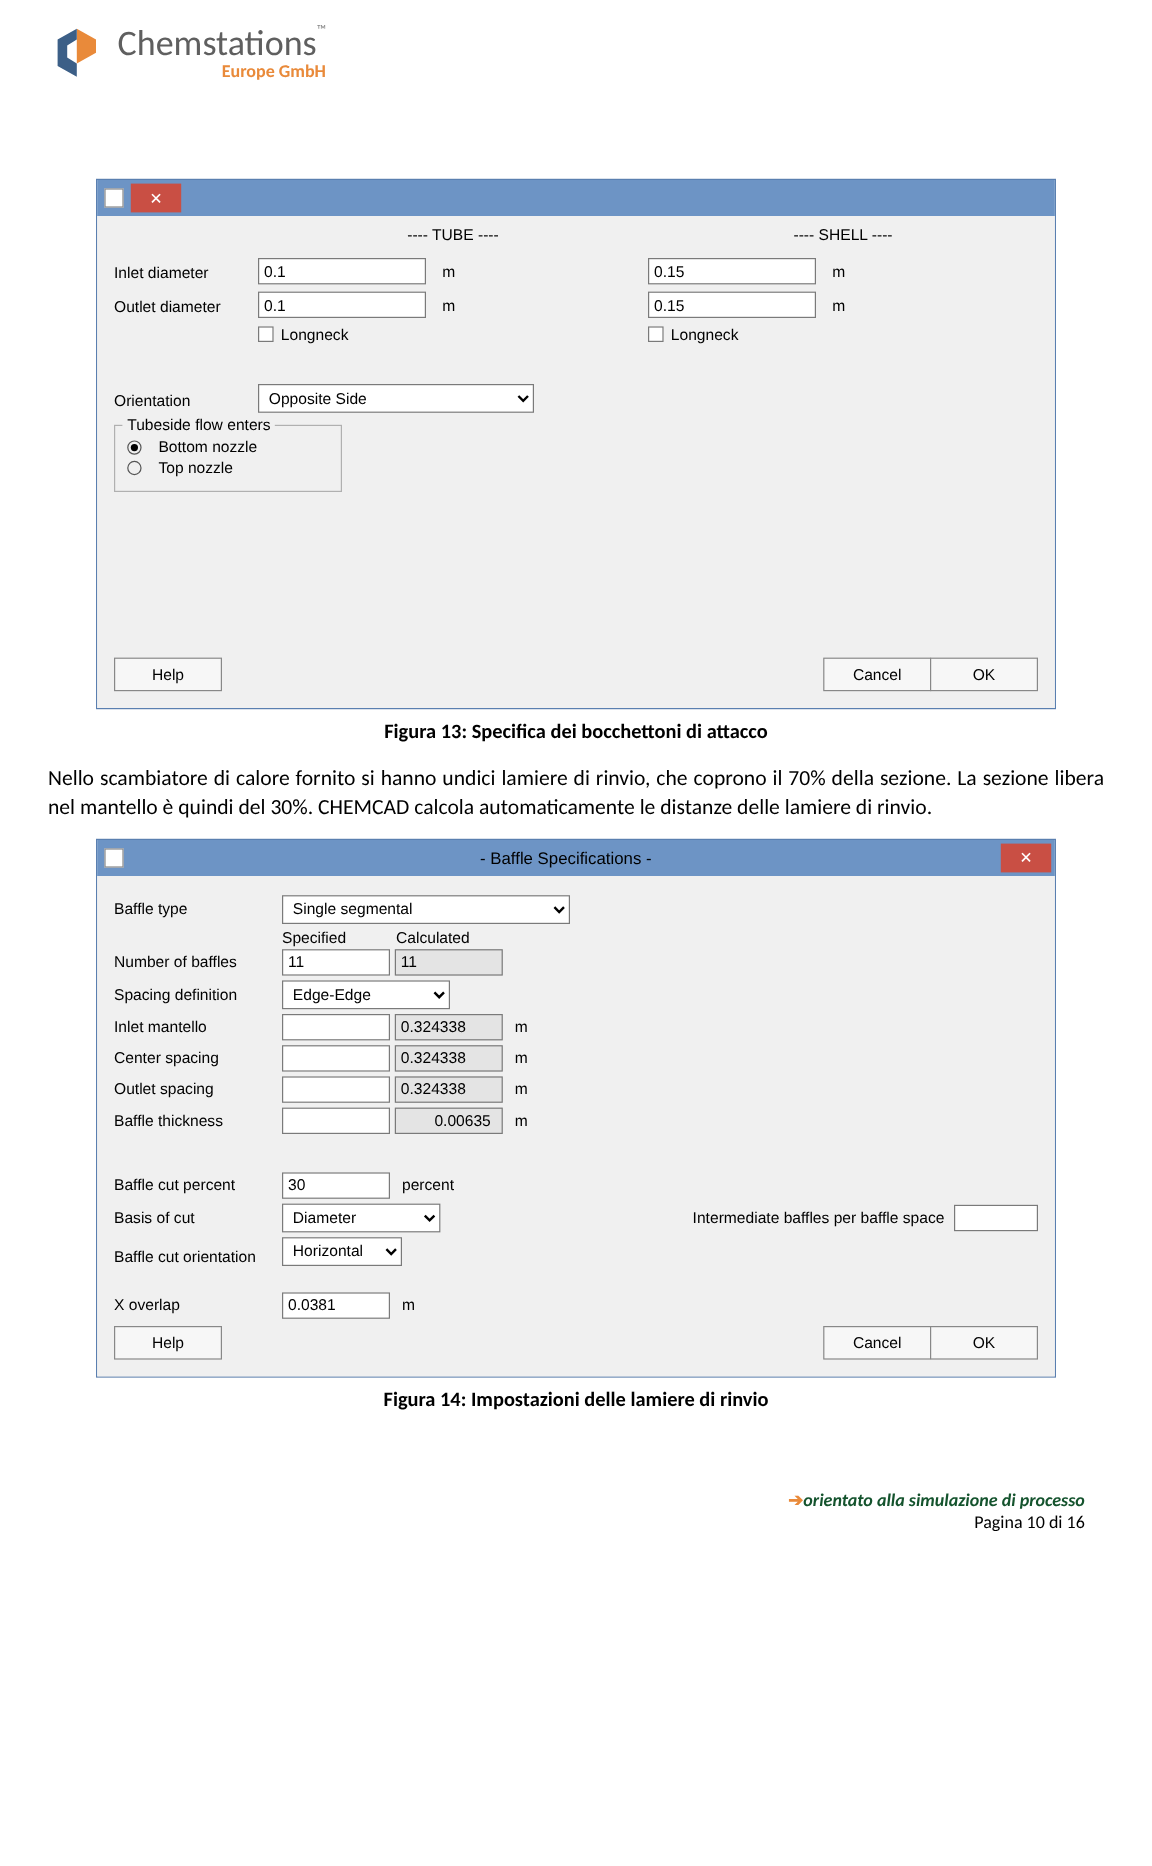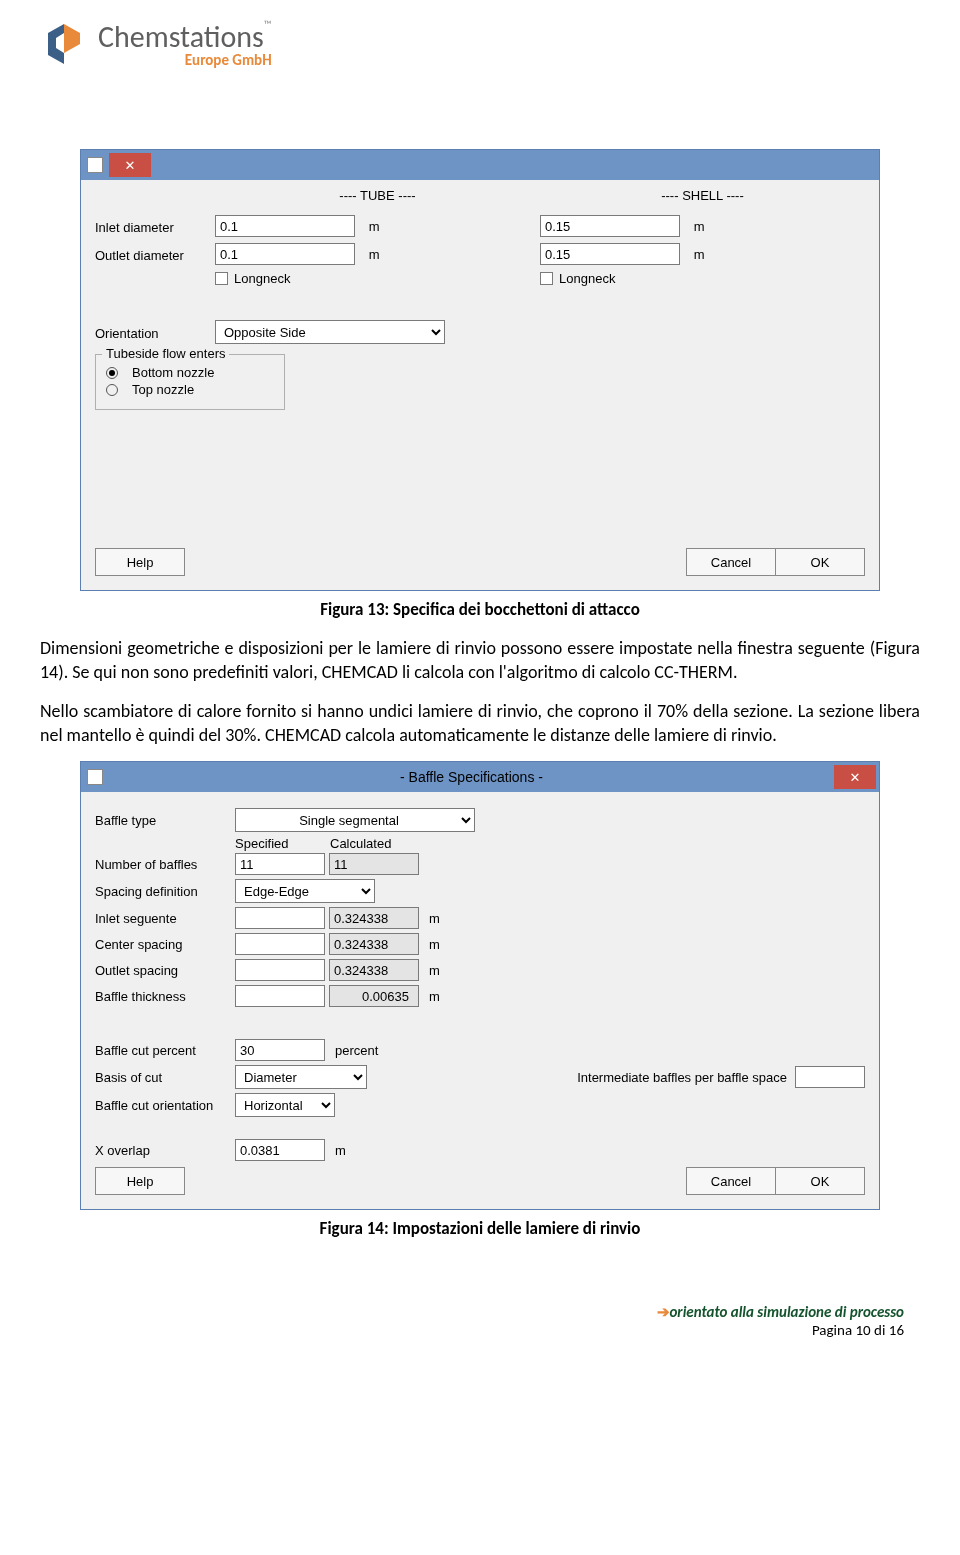--- a/index.html
+++ b/index.html
@@ -139,54 +139,53 @@
       <div class="btnrow">
         <div class="btn">Help</div>
         <div style="flex:1;"></div>
         <div class="btn" style="margin-right:-1px;">Cancel</div>
         <div class="btn">OK</div>
       </div>
     </div>
   </div>
 
   <div class="caption">Figura 13: Specifica dei bocchettoni di attacco</div>
-  <div class="body-text">Dimensioni geometriche e disposizioni per le lamiere di rinvio possono essere impostate nella finestra seguente (Figura 14). Se qui non sono predefiniti valori, CHEMCAD li calcola con l'algoritmo di calcolo CC-THERM.</div>
   <div class="body-text">Nello scambiatore di calore fornito si hanno undici lamiere di rinvio, che coprono il 70% della sezione. La sezione libera nel mantello è quindi del 30%. CHEMCAD calcola automaticamente le distanze delle lamiere di rinvio.</div>
 
   <div class="dialog" style="width:800px;">
     <div class="titlebar">
       <div class="appicon"></div>
       <div class="title-spacer">- Baffle Specifications -</div>
       <div class="closebtn">✕</div>
     </div>
     <div class="dlg-body">
       <div style="height:8px;"></div>
       <div style="display:flex; align-items:center; margin-bottom:4px;">
         <div style="flex:0 0 140px;">Baffle type</div>
-        <select style="width:240px;text-align:center;"><option>Single segmental</option></select>
+        <select style="width:240px;"><option>Single segmental</option></select>
       </div>
       <div style="display:flex; align-items:center; margin-bottom:2px;">
         <div style="flex:0 0 140px;"></div>
         <div style="width:95px;">Specified</div>
         <div style="width:95px;">Calculated</div>
       </div>
 
       <div style="display:flex; align-items:center; margin-bottom:4px;">
         <div style="flex:0 0 140px;">Number of baffles</div>
         <input type="text" style="width: 90px;" value="11">
         <input type="text" class="ro" style="width: 90px; margin-left: 4px;" value="11">
       </div>
 
       <div style="display:flex; align-items:center; margin-bottom:4px;">
         <div style="flex:0 0 140px;">Spacing definition</div>
         <select style="width:140px;"><option>Edge-Edge</option></select>
       </div>
 
       <div style="display:flex; align-items:center; margin-bottom:4px;">
-        <div style="flex:0 0 140px;">Inlet seguente</div>
+        <div style="flex:0 0 140px;">Inlet mantello</div>
         <input type="text" style="width: 90px;">
         <input type="text" class="ro" style="width: 90px; margin-left: 4px;" value="0.324338">
         <span class="unit">m</span>
       </div>
 
       <div style="display:flex; align-items:center; margin-bottom:4px;">
         <div style="flex:0 0 140px;">Center spacing</div>
         <input type="text" style="width: 90px;">
         <input type="text" class="ro" style="width: 90px; margin-left: 4px;" value="0.324338">
         <span class="unit">m</span>
@@ -214,21 +213,21 @@
       </div>
 
       <div style="display:flex; align-items:center; margin-bottom:4px;">
         <div style="flex:0 0 140px;">Basis of cut</div>
         <select style="width:132px;"><option>Diameter</option></select>
         <div style="flex:1;"></div>
         <div>Intermediate baffles per baffle space</div>
         <input type="text" style="width: 70px; margin-left: 8px;">
       </div>
 
-      <div style="display:flex; align-items:center; margin-bottom:4px;">
+      <div style="display:flex; align-items:flex-end; margin-bottom:4px;">
         <div style="flex:0 0 140px;">Baffle cut orientation</div>
         <select style="width:100px;"><option>Horizontal</option></select>
       </div>
       <div style="height:18px;"></div>
 
       <div style="display:flex; align-items:center; margin-bottom:4px;">
         <div style="flex:0 0 140px;">X overlap</div>
         <input type="text" style="width: 90px;" value="0.0381">
         <span class="unit">m</span>
       </div>

